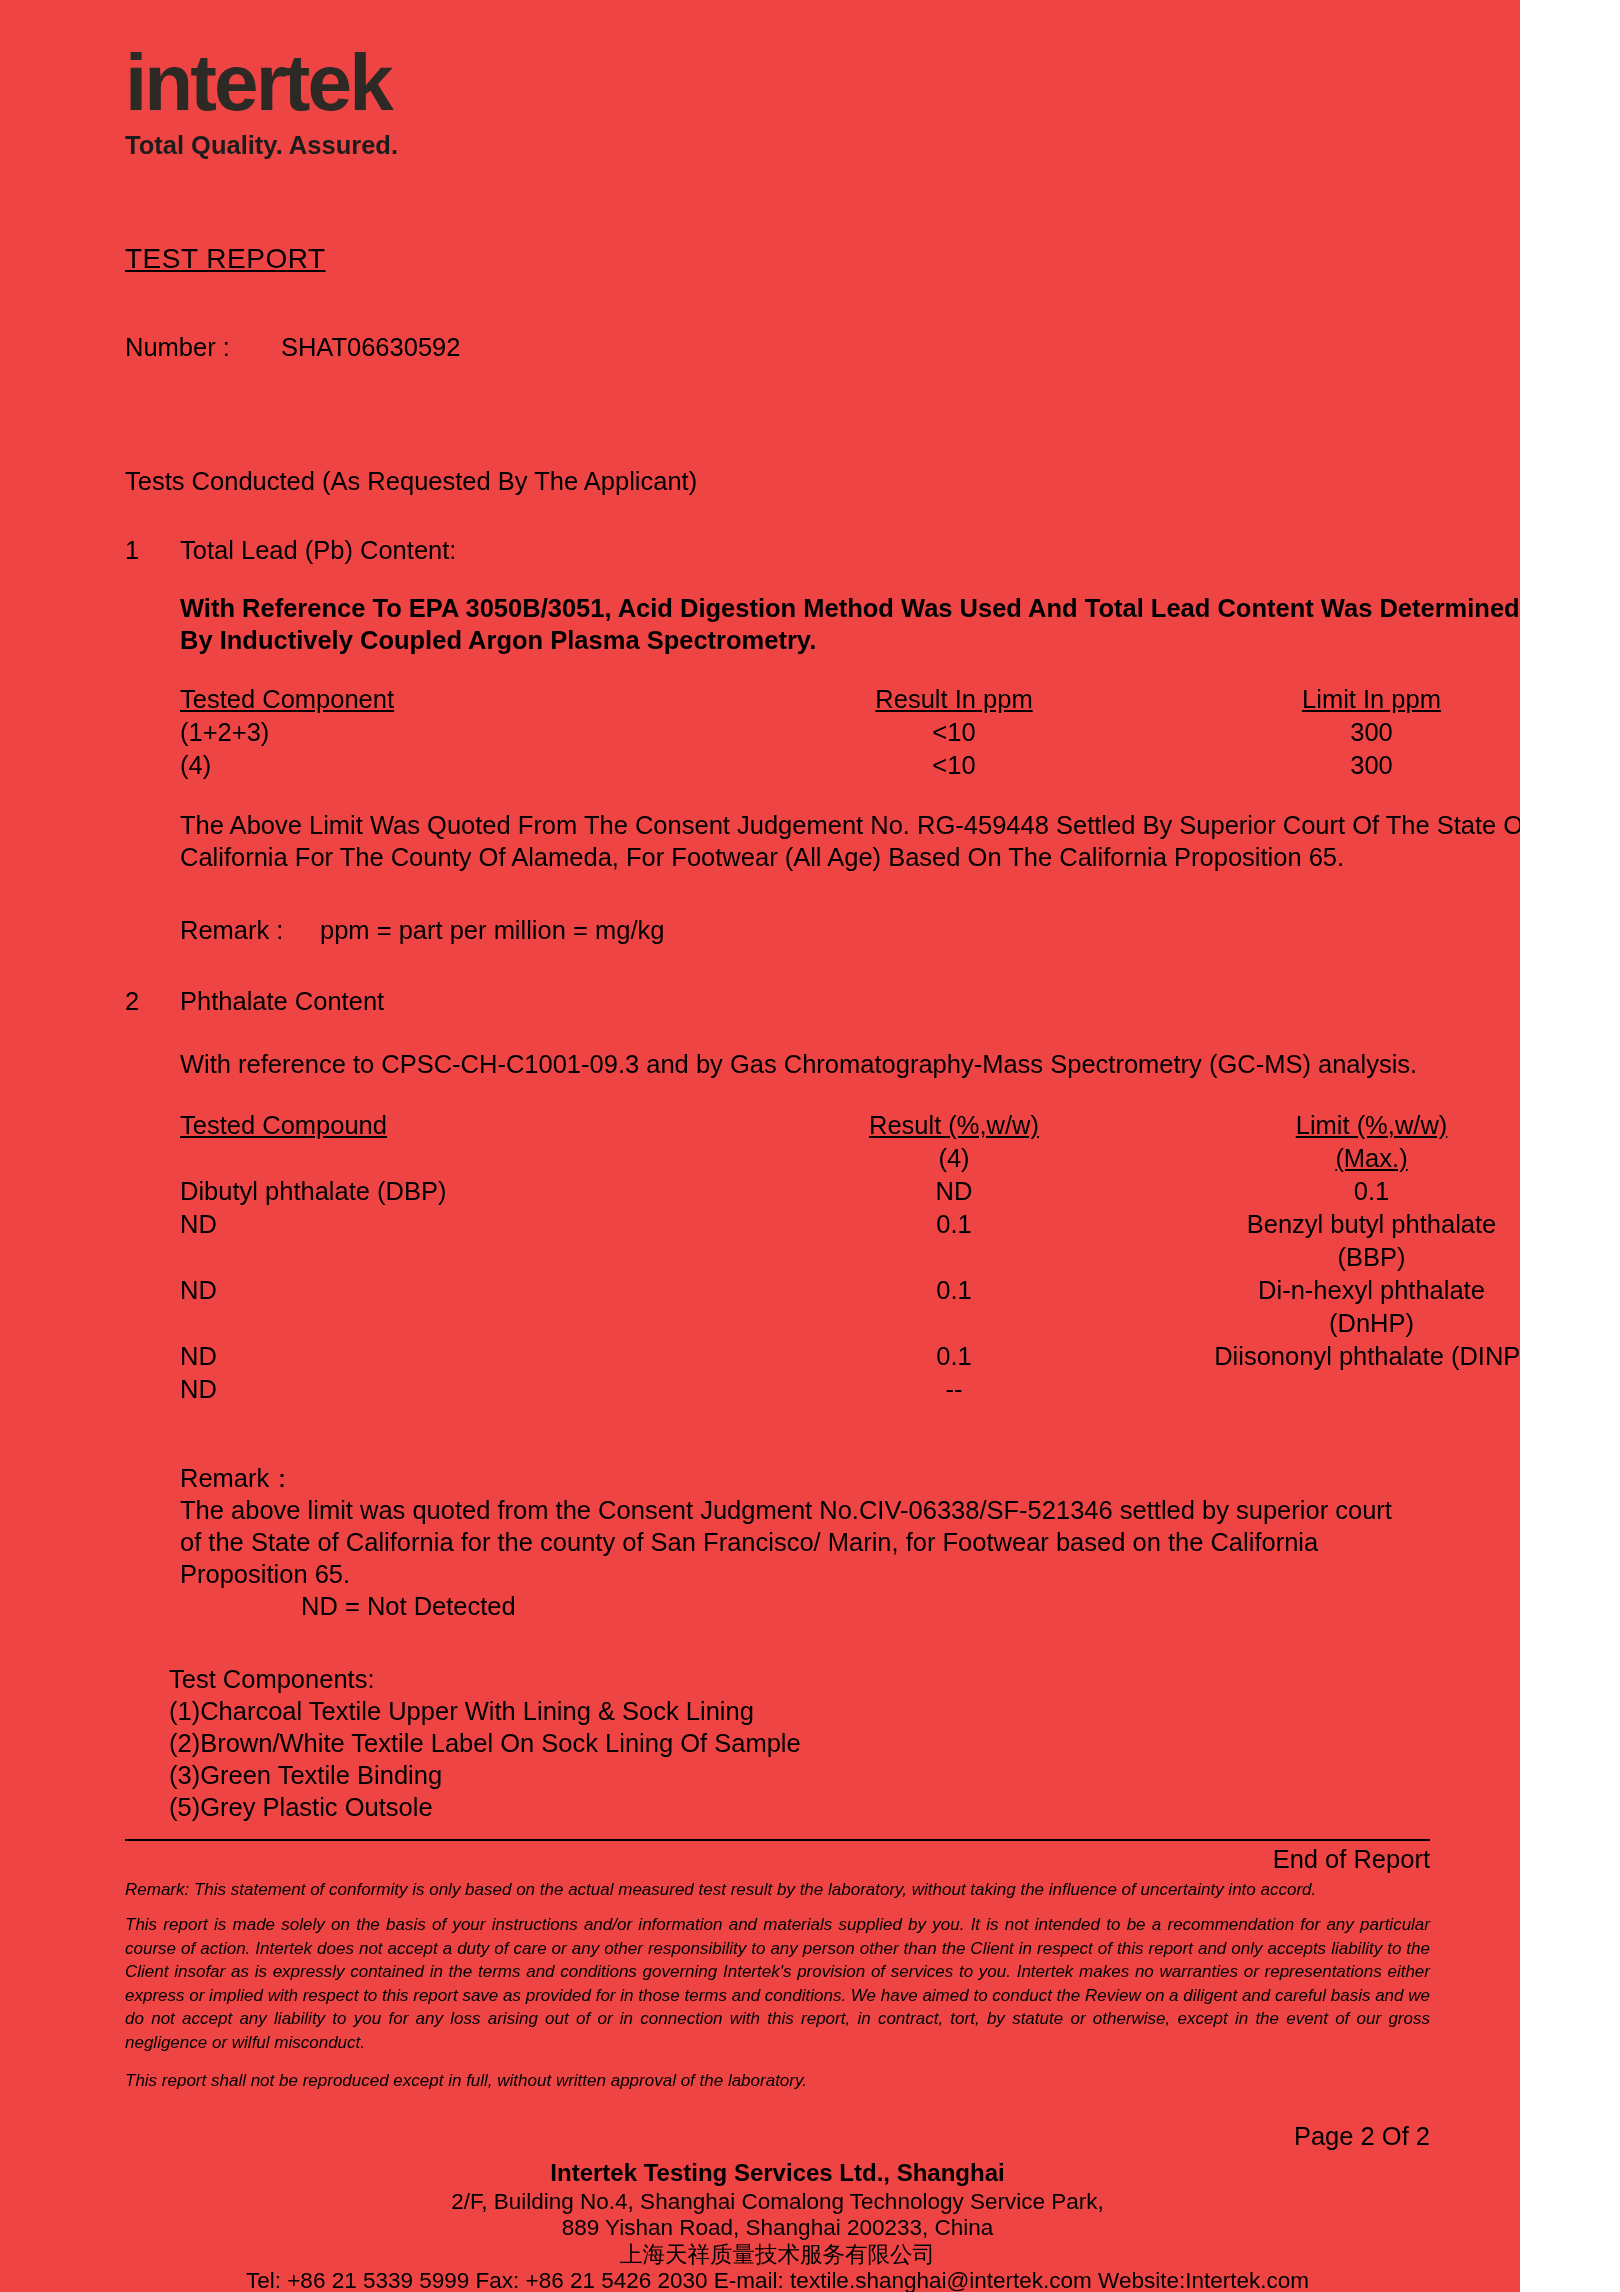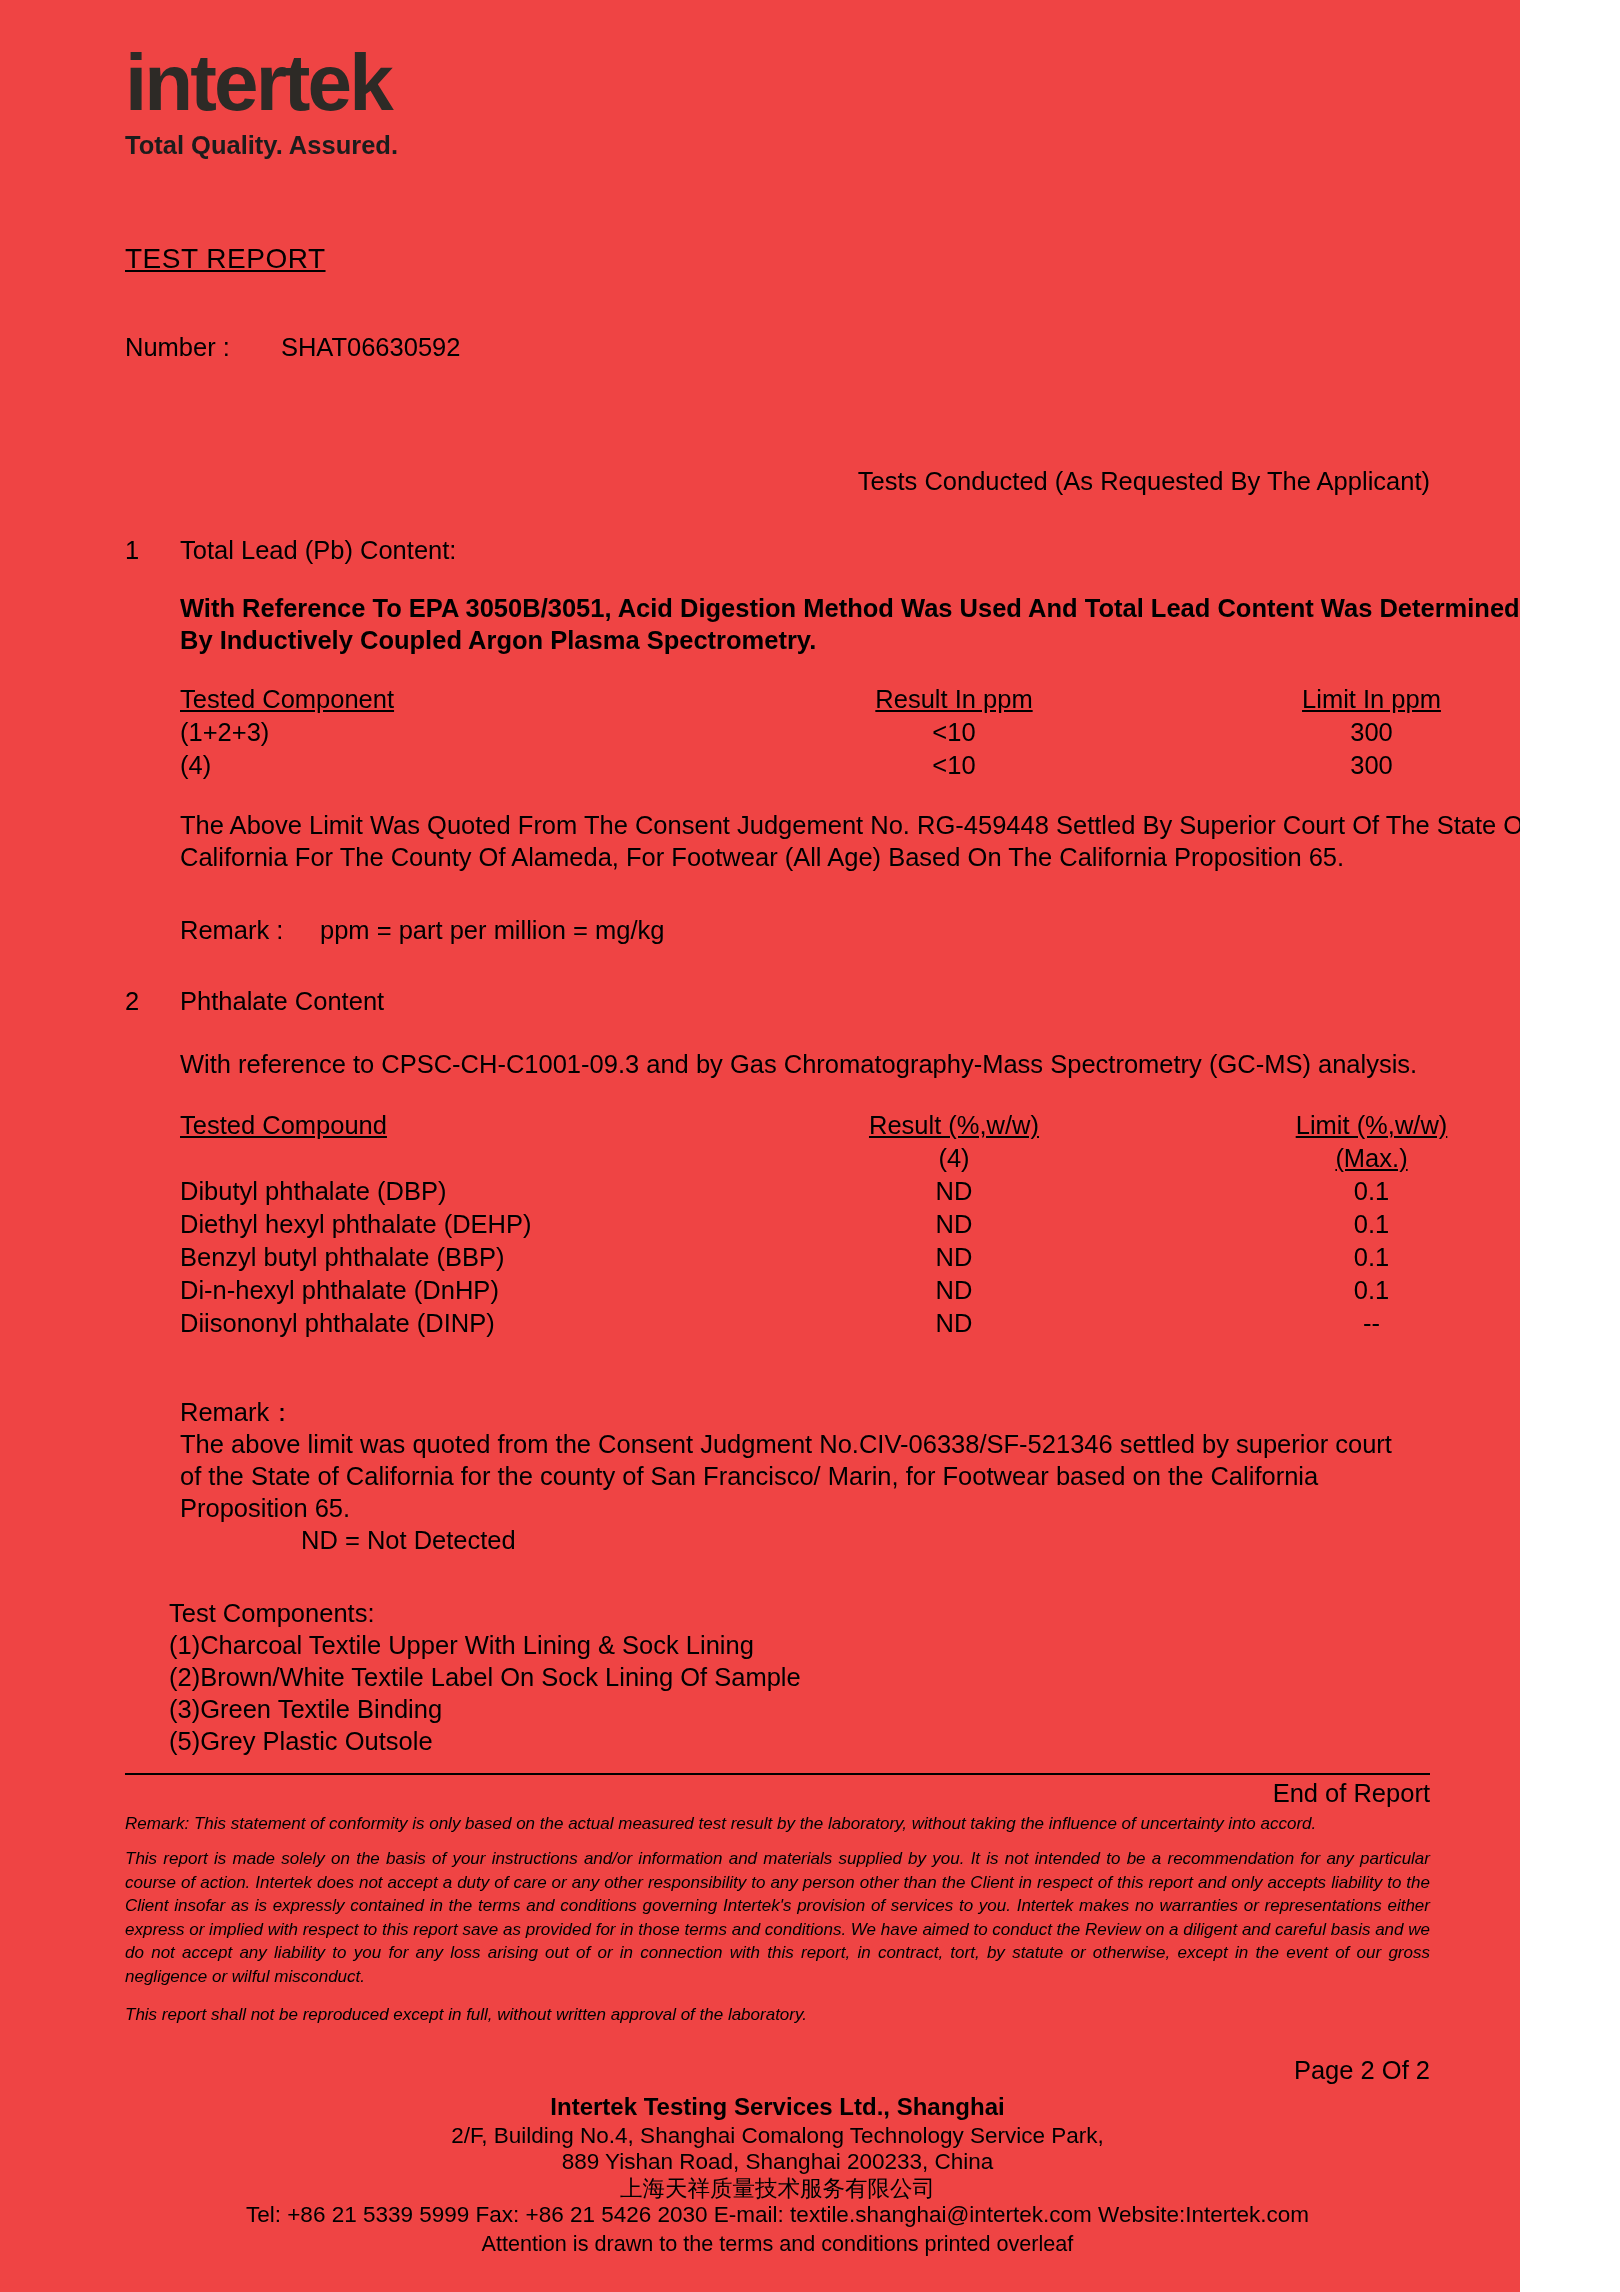--- a/index.html
+++ b/index.html
@@ -10,21 +10,21 @@
     font-size:25.5px; line-height:32px; position:relative; overflow:hidden;
   }
   .content { padding:39px 90px 0 125px; }
 
   .brand { font-size:80px; line-height:88px; font-weight:bold; letter-spacing:-2.9px; color:#2d2a26; }
   .tagline { font-size:25.5px; font-weight:bold; color:#1c1c1c; margin-top:2px; }
 
   .report-title { display:inline-block; margin-top:80px; font-size:28px; line-height:35px; text-decoration:underline; letter-spacing:0.5px; }
   .number-row { margin-top:55px; display:flex; gap:51px; white-space:nowrap; }
 
-  .intro { margin-top:102px;text-align:right; }
+  .intro { margin-top:102px; }
 
   .section-row { display:flex; }
   .sec1 { margin-top:37px; }
   .sec2 { margin-top:39px; }
   .snum { width:55px; flex:none; }
 
   .para { margin-left:55px; width:1362px; }
   .method1 { margin-top:25.5px;font-weight:bold; }
   .note1 { margin-top:27.4px; }
   .method2 { margin-top:31px; }
@@ -122,21 +122,20 @@
       <div><span class="u">Limit (%,w/w)</span></div>
 
       <div></div>
       <div>(4)</div>
       <div><span class="u">(Max.)</span></div>
 
       <div>Dibutyl phthalate (DBP)</div>
       <div>ND</div>
       <div>0.1</div>
 
-      <div>Diethyl hexyl phthalate (DEHP)</div>
       <div>ND</div>
       <div>0.1</div>
 
       <div>Benzyl butyl phthalate (BBP)</div>
       <div>ND</div>
       <div>0.1</div>
 
       <div>Di-n-hexyl phthalate (DnHP)</div>
       <div>ND</div>
       <div>0.1</div>

